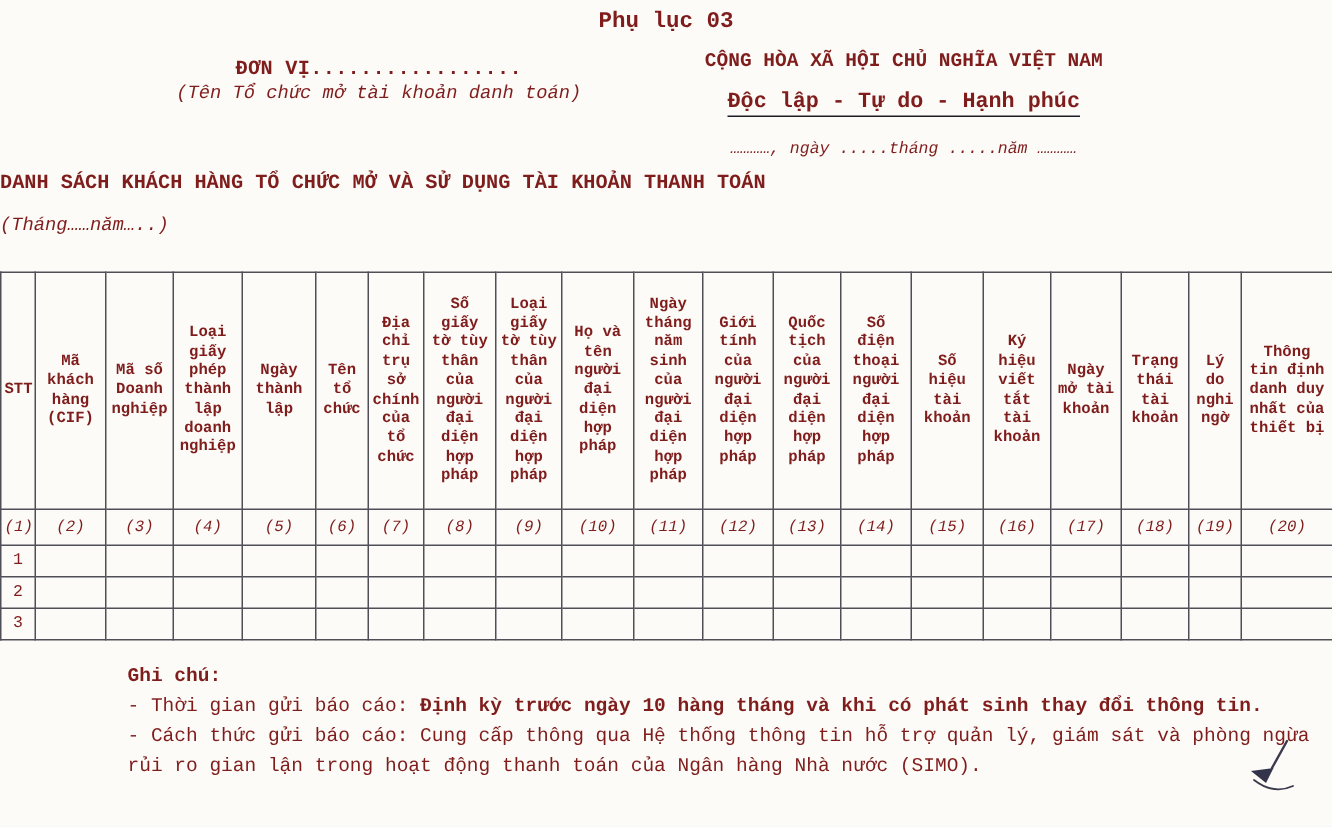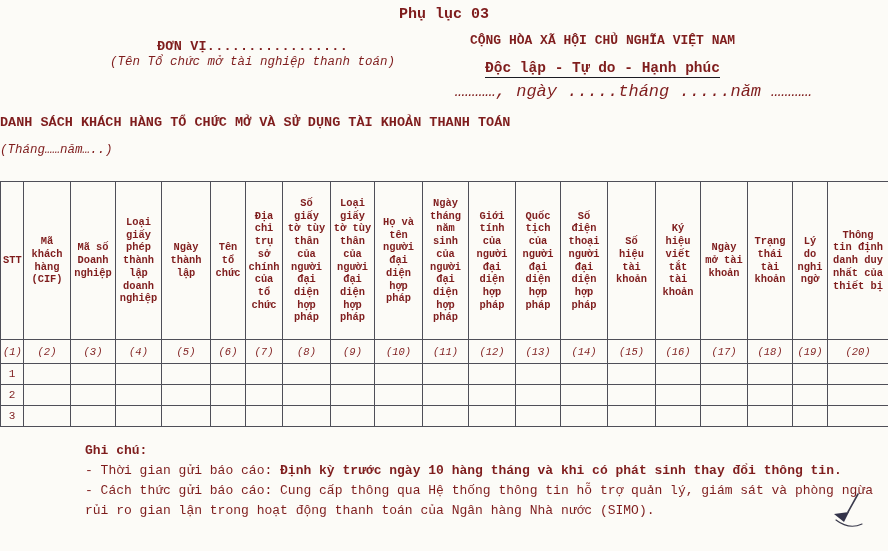--- a/index.html
+++ b/index.html
@@ -11,21 +11,21 @@
   }
   .appendix{position:absolute;top:6px;left:0;width:100%;text-align:center;
     font-weight:bold;font-size:15px;}
   .unit-block{position:absolute;top:39px;left:110px;width:285px;text-align:center;}
   .unit-label{font-weight:bold;font-size:13.5px;letter-spacing:.2px;}
   .unit-sub{font-style:italic;font-size:12.5px;margin-top:1px;white-space:nowrap;}
   .national-block{position:absolute;top:33px;left:455px;width:295px;text-align:center;}
   .republic{font-weight:bold;font-size:13px;white-space:nowrap;}
   .motto{font-weight:bold;font-size:14.5px;margin-top:12px;}
   .motto span{display:inline-block;border-bottom:1.5px solid #1b1b22;padding-bottom:1px;}
-  .date-line{font-style:italic;font-size:17px;margin-top:4px;white-space:nowrap;}
+  .date-line{font-style:italic;font-size:11px;margin-top:16px;white-space:nowrap;}
   .title-block{position:absolute;top:115px;left:0;width:100%;text-align:left;line-height:1.18;}
   .title-line{font-weight:bold;font-size:13.5px;}
   .title-period{font-style:italic;font-size:12.5px;margin-top:12px;}
   table{position:absolute;top:181px;left:0;width:888px;
     border-collapse:collapse;table-layout:fixed;}
   th,td{border:1px solid #4f4f58;padding:1px 2px;overflow:hidden;}
   thead th{font-weight:bold;font-size:10.4px;line-height:1.22;
     vertical-align:middle;text-align:center;height:155px;}
   tr.colnum td{font-style:italic;font-size:10.5px;text-align:center;
     height:21px;vertical-align:middle;}
@@ -39,21 +39,21 @@
 </style>
 </head>
 <body>
 
 <div class="page">
 
   <div class="appendix">Phụ lục 03</div>
 
   <div class="unit-block">
     <div class="unit-label">ĐƠN VỊ.................</div>
-    <div class="unit-sub">(Tên Tổ chức mở tài nghiệp thanh toán)</div>
+    <div class="unit-sub">(Tên Tổ chức mở tài khoản danh toán)</div>
   </div>
 
   <div class="national-block">
     <div class="republic">CỘNG HÒA XÃ HỘI CHỦ NGHĨA VIỆT NAM</div>
     <div class="motto"><span>Độc lập - Tự do - Hạnh phúc</span></div>
     <div class="date-line">…………, ngày .....tháng .....năm …………</div>
   </div>
 
   <div class="title-block">
     <div class="title-line">DANH SÁCH KHÁCH HÀNG TỔ CHỨC MỞ VÀ SỬ DỤNG TÀI KHOẢN THANH TOÁN</div>

